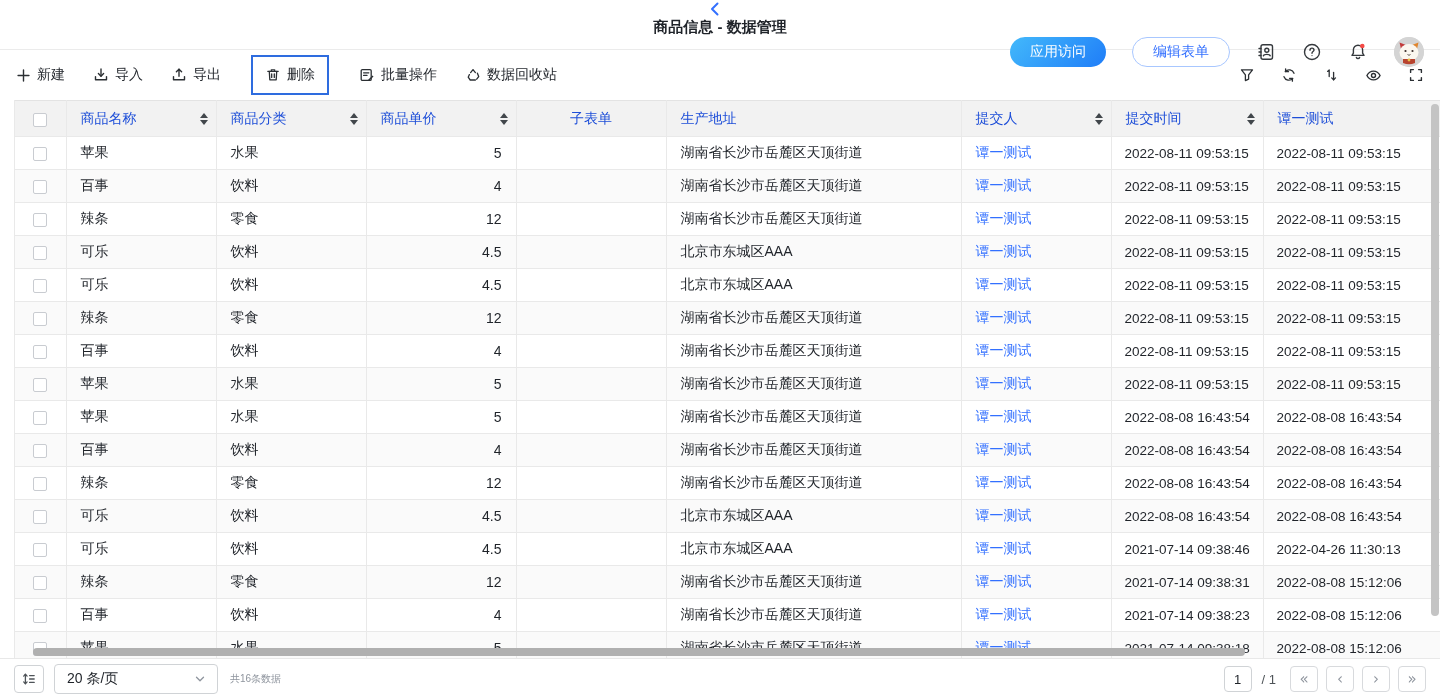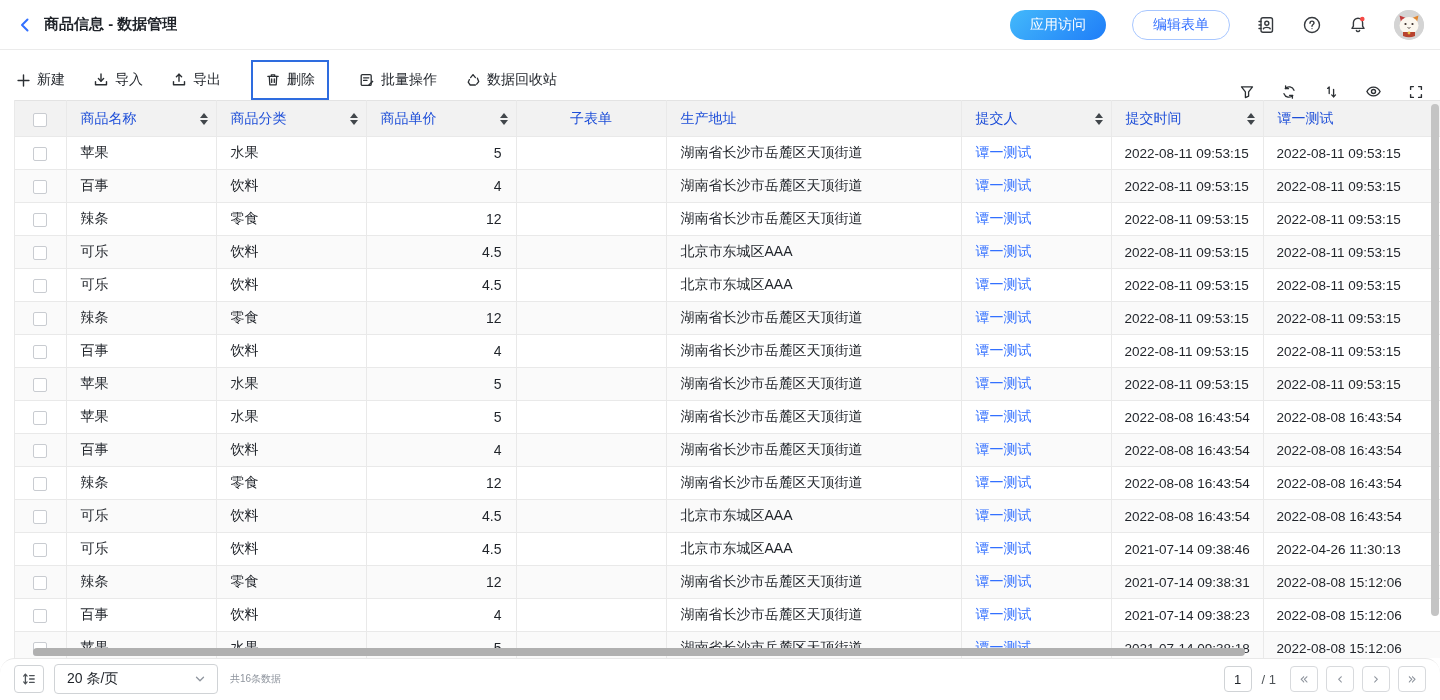--- a/index.html
+++ b/index.html
@@ -1,34 +1,34 @@
 <!DOCTYPE html>
 <html><head>
 <meta charset="utf-8">
 <style>
   * { margin:0; padding:0; box-sizing:border-box; }
   html,body { width:1440px; height:700px; overflow:hidden; background:#fff;
     font-family:"Liberation Sans","DejaVu Sans",sans-serif; color:#1f2329; }
 
   
   .app-header { height:50px; display:flex; align-items:center; padding:0 16px;
-    border-bottom:1px solid #ebebeb; background:#fff; }
+    border-bottom:1px solid #ebebeb; background:#fff;flex-direction:column; }
   .back-btn { display:flex; align-items:center; cursor:pointer; margin-right:10px; }
   .page-title { font-size:15px; font-weight:700; color:#1f2329; }
   .header-right { margin-left:auto; display:flex; align-items:center; gap:26px; }
   .pill { height:30px; border-radius:16px; display:flex; align-items:center;
     font-size:14px; padding:0 20px; cursor:pointer; }
   .pill-primary { background:linear-gradient(135deg,#43b9fb,#1f7df8); color:#fff; border:none; }
   .pill-outline { background:#fff; color:#3370ff; border:1px solid #a8c7ff; }
   .hicon { display:flex; align-items:center; justify-content:center; cursor:pointer; }
   .avatar { width:30px; height:30px; border-radius:50%; background:#d4d4d4; overflow:hidden;
     display:flex; align-items:center; justify-content:center; cursor:pointer; }
 
   
-  .toolbar { height:50px; display:flex; align-items:flex-end; padding:0 16px; background:#fff; }
+  .toolbar { height:50px; display:flex; align-items:center; padding:0 16px; background:#fff; }
   .tool-group { display:flex; align-items:center; gap:28px; }
   .tool-btn { display:flex; align-items:center; gap:6px; font-size:14px; color:#1f2329; cursor:pointer; white-space:nowrap; }
   .focus-ring { border:2px solid #2e6cdf; padding:9px 12px; margin:0 2px; display:flex; align-items:center; }
   .toolbar-right { margin-left:auto; display:flex; align-items:center; gap:26px; }
 
   
   .table-wrap { position:relative; margin-left:14px; width:1426px; height:558px; overflow:hidden;
     border-left:1px solid #e9e9e9; }
   table { border-collapse:collapse; table-layout:fixed; width:1443px; }
   th,td { border-right:1px solid #e9e9e9; border-bottom:1px solid #e9e9e9; overflow:hidden;
@@ -53,21 +53,21 @@
   td.cell-link { padding-left:14px; }
 
   
   .vscroll { position:absolute; top:4px; right:1px; width:8px; height:512px; background:#c4c4c4;
     border-radius:4px; cursor:pointer; }
   .hscroll { position:absolute; bottom:2px; left:18px; width:1212px; height:8px; background:#b0b0b0;
     border-radius:4px; cursor:pointer; }
 
   
   .pager { height:41px; border-top:1px solid #e8e8e8; display:flex; align-items:center;
-    padding:12px 14px; background:#fff;border-radius:15px; }
+    padding:12px 14px; background:#fff; }
   .sq-btn { width:30px; height:28px; border:1px solid #d0d3d6; border-radius:4px; background:#fff;
     display:flex; align-items:center; justify-content:center; cursor:pointer; }
   .page-size { margin-left:10px; width:164px; height:30px; border:1px solid #d0d3d6; border-radius:4px;
     display:flex; align-items:center; padding:0 10px 0 12px; font-size:14px; cursor:pointer; background:#fff; }
   .page-size .chev { margin-left:auto; }
   .total-text { margin-left:12px; font-size:10px; color:#8f959e; }
   .pager-right { margin-left:auto; display:flex; align-items:center; gap:8px; }
   .page-input { width:28px; height:26px; border:1px solid #d0d3d6; border-radius:4px; text-align:center;
     font-size:13px; color:#1f2329; font-family:inherit; }
   .page-total { font-size:13px; color:#4e5358; margin:0 6px 0 2px; }

